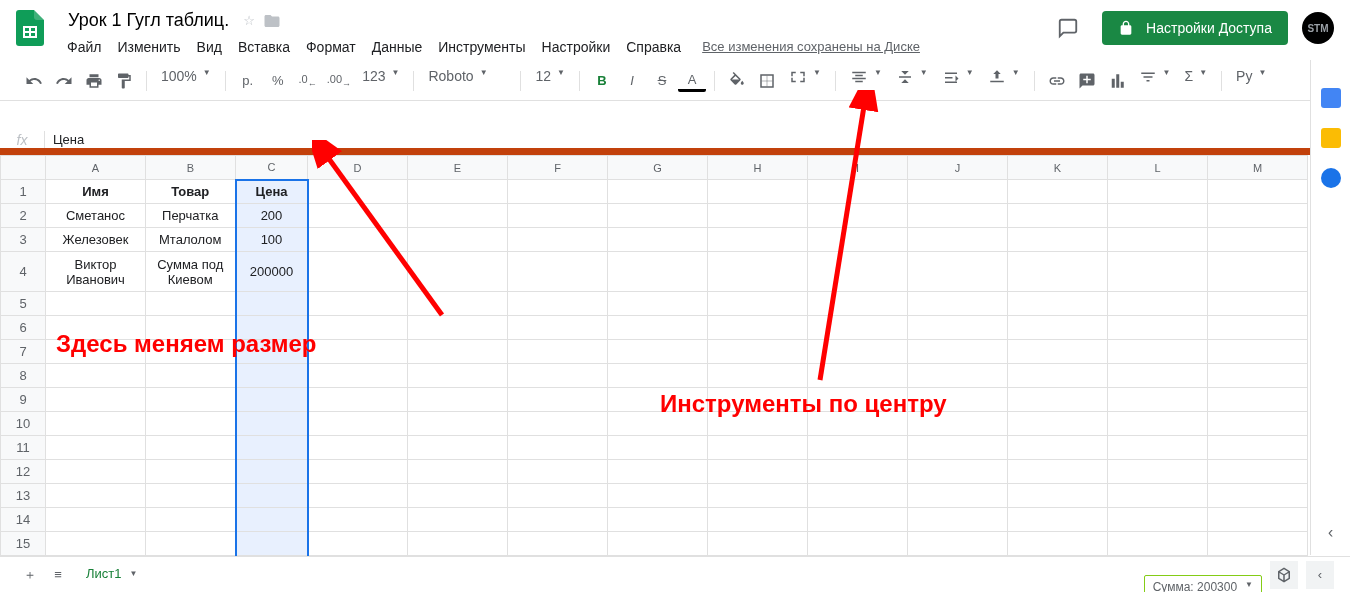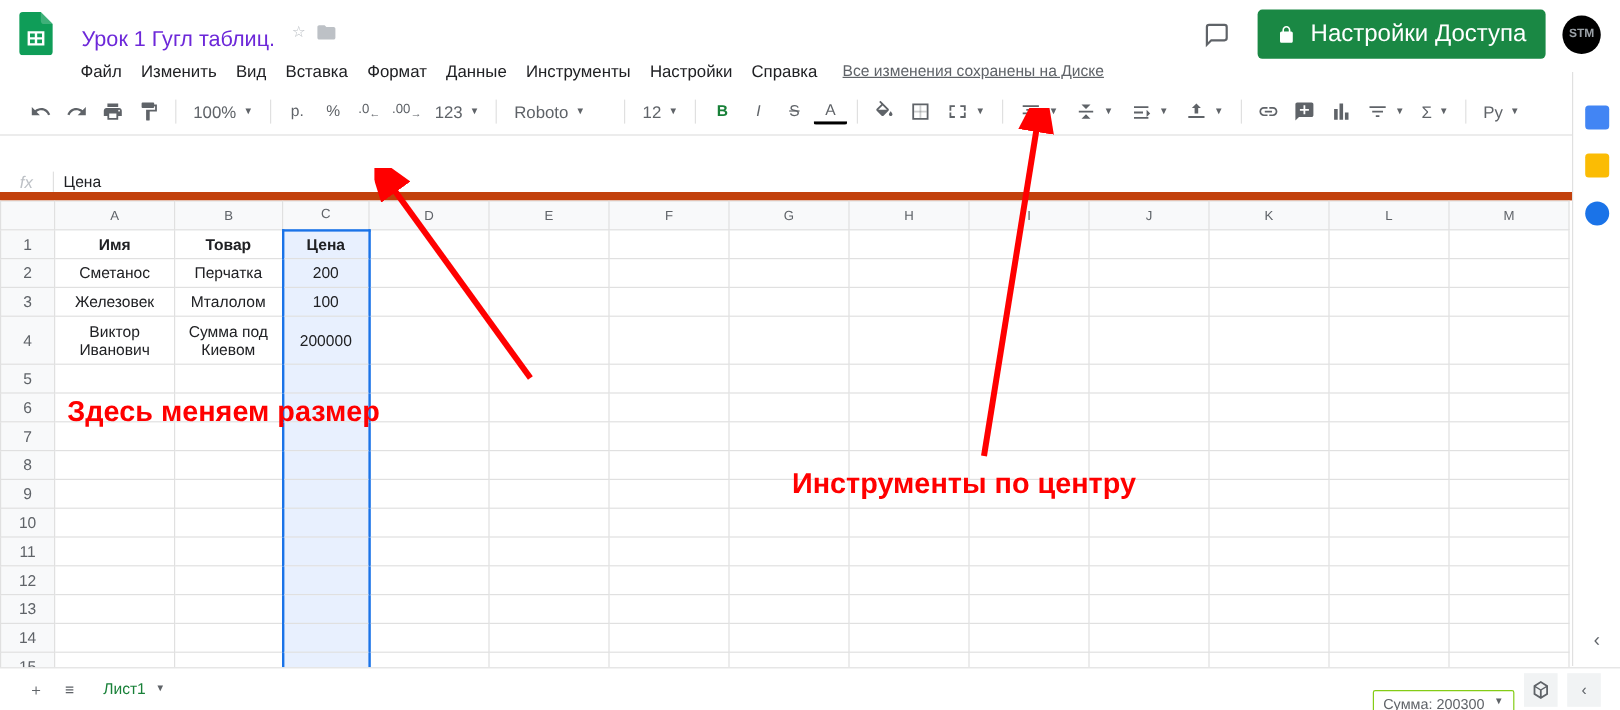--- a/index.html
+++ b/index.html
@@ -2,34 +2,34 @@
 <html><head>
 <meta charset="utf-8">
 <style>
 * { margin: 0; padding: 0; box-sizing: border-box; }
 body { font-family: Arial, "Google Sans", sans-serif; font-size: 13px; color: #202124; background: #fff; overflow: hidden; width: 1350px; height: 592px; position: relative; }
 .header { display: flex; align-items: flex-start; padding: 8px 16px 0 10px; }
 .logo { width: 40px; height: 40px; display: flex; align-items: center; justify-content: center; margin-right: 8px; }
 .logo svg { width: 28px; height: 36px; }
 .title-area { flex: 1; }
 .title-row { display: flex; align-items: center; gap: 8px; padding-left: 4px; }
-.doc-title { font-size: 18px; color: #6d28d9; padding: 2px 6px; margin-top: 12px; }
+.doc-title { font-size: 18px; color: #000000; padding: 2px 6px; }
 .star-icon, .folder-icon { color: #bdc1c6; }
 .menu-bar { display: flex; gap: 2px; padding: 2px 2px; }
 .menu-item { padding: 4px 7px; cursor: pointer; font-size: 14px; color: #202124; border-radius: 2px; }
 .save-status { color: #5f6368; font-size: 13px; text-decoration: underline; padding: 4px 12px; cursor: pointer; }
 .header-right { display: flex; align-items: center; gap: 14px; }
 .comment-icon-btn { width: 40px; height: 40px; border-radius: 50%; display: flex; align-items: center; justify-content: center; color: #5f6368; cursor: pointer; }
-.share-btn { background: #1a8844; color: #fff; border: none; border-radius: 4px; padding: 9px 16px; font-size: 20px; font-weight: 500; display: flex; align-items: center; gap: 12px; cursor: pointer; font-family: "Google Sans", Arial; }
+.share-btn { background: #1a8844; color: #fff; border: none; border-radius: 4px; padding: 9px 16px; font-size: 14px; font-weight: 500; display: flex; align-items: center; gap: 12px; cursor: pointer; font-family: "Google Sans", Arial; }
 .avatar { width: 32px; height: 32px; border-radius: 50%; background: #000; color: #9aa0a6; display: flex; align-items: center; justify-content: center; font-size: 10px; font-weight: bold; }
 .toolbar { display: flex; align-items: center; padding: 4px 20px; border-bottom: 1px solid #e0e0e0; gap: 2px; height: 40px; }
 .tbtn { min-width: 28px; height: 26px; display: inline-flex; align-items: center; justify-content: center; border-radius: 2px; cursor: pointer; color: #5f6368; padding: 0 3px; position: relative; }
 .tbtn.bold-active { color: #188038; font-weight: bold; }
 .tsep { width: 1px; height: 20px; background: #e0e0e0; margin: 0 6px; }
-.tdrop { display: inline-flex; align-items: center; gap: 4px; padding: 0 6px; height: 26px; cursor: pointer; color: #5f6368; font-size: 14px; }
+.tdrop { display: inline-flex; gap: 4px; padding: 0 6px; height: 26px; cursor: pointer; color: #5f6368; font-size: 14px; }
 .caret { font-size: 8px; color: #5f6368; margin-left: 2px; }
 .formula-bar { display: flex; align-items: flex-end; border-bottom: 7px solid #c2410c; height: 24px; margin-top: 30px; }
 .fx-label { width: 45px; text-align: center; font-style: italic; color: #bdc1c6; font-size: 14px; border-right: 1px solid #e0e0e0; height: 100%; display: flex; align-items: center; justify-content: center; }
 .formula-input { flex: 1; padding: 0 8px; font-size: 13px; color: #202124; height: 100%; display: flex; align-items: center; }
 .grid-area { position: relative; overflow: hidden; height: 440px; }
 .grid { border-collapse: collapse; table-layout: fixed; }
 .grid th, .grid td { border: 1px solid #e0e0e0; font-size: 13px; }
 .col-header th { background: #f8f9fa; color: #5f6368; font-weight: normal; font-size: 11px; height: 24px; text-align: center; }
 .row-header { background: #f8f9fa; color: #5f6368; font-weight: normal; font-size: 11px; text-align: center; width: 45px; }
 .corner { width: 45px; background: #f8f9fa; }

